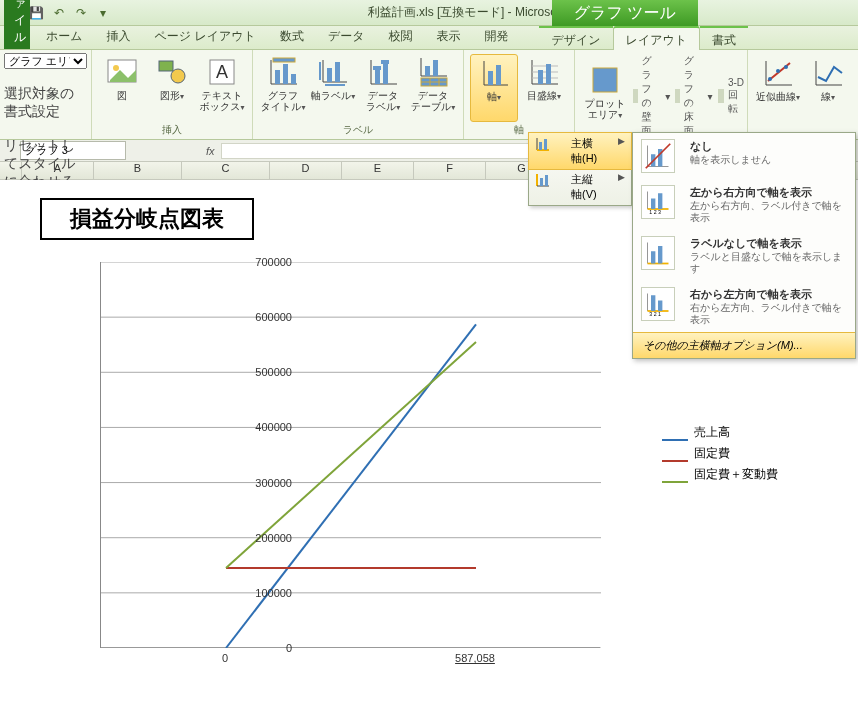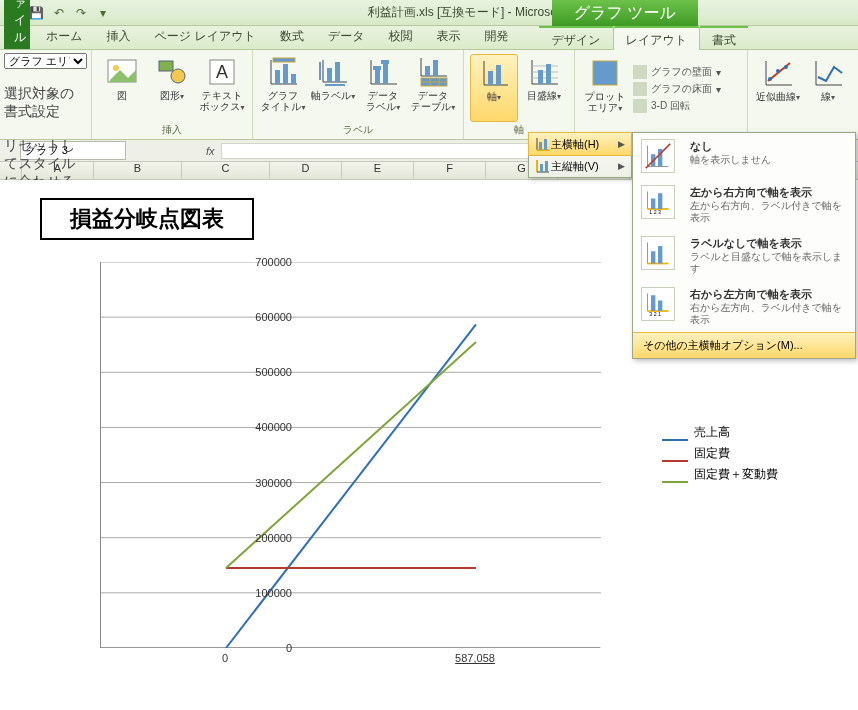--- a/index.html
+++ b/index.html
@@ -23,21 +23,21 @@
 
 .ribbon { height: 90px; background: #f4f8ee; border-bottom: 1px solid #b6c99c; display: flex; position: relative; }
 .rgroup { border-right: 1px solid #cfdbb9; padding: 3px 6px 2px 6px; display: flex; flex-direction: column; justify-content: space-between; }
 .rgroup .grplabel { text-align: center; color: #5a6b47; font-size: 10px; margin-top: 1px; }
 .rgroup .items { display: flex; gap: 2px; flex: 1; align-items: center; }
 .rbtn { display: flex; flex-direction: column; align-items: center; justify-content: flex-start; width: 48px; height: 68px; padding-top: 2px; cursor: default; border-radius: 3px; }
 .rbtn .ric { width: 32px; height: 32px; display: flex; align-items: center; justify-content: center; margin-bottom: 2px; }
 .rbtn .rlbl { font-size: 10px; text-align: center; line-height: 1.1; color: #333; }
 .rbtn .drop::after { content: "▾"; font-size: 8px; color: #555; }
 .rbtn.highlight { background: linear-gradient(#fff2bf,#ffd86b); border: 1px solid #e6b93e; }
-.small-row { display: flex; flex-direction: column; gap: 1px; font-size: 10px; color: #555; }
+.small-row { display: flex; flex-direction: row; gap: 1px; font-size: 10px; color: #555; }
 .small-row .sitem { display: flex; align-items: center; gap: 4px; padding: 1px 2px; }
 .small-row .sic { width: 14px; height: 14px; background: #cfd8c0; display: inline-block; }
 
 .leftpane { width: 135px; border-right: 1px solid #cfdbb9; padding: 3px 4px; display: flex; flex-direction: column; justify-content: space-between; }
 .leftpane select { width: 100%; font-size: 11px; }
 .leftpane .txt { font-size: 14px; color: #444; margin-top: 16px; }
 
 
 .fbar { height: 22px; background: #eef0e8; border-bottom: 1px solid #c6c9bd; display: flex; align-items: center; }
 .fbar .namebox { width: 106px; border: 1px solid #b6baab; background: #fff; margin: 0 0 0 20px; padding: 1px 4px; font-size: 11px; }
@@ -57,31 +57,31 @@
 .chart { position: absolute; left: 28px; top: 70px; width: 770px; height: 440px; }
 .plot { position: absolute; left: 72px; top: 12px; width: 500px; height: 386px; border-left: 1px solid #888; border-bottom: 1px solid #888; }
 .ytick { position: absolute; right: 506px; font-size: 11px; color: #333; transform: translateY(-50%); }
 .xtick { position: absolute; top: 402px; font-size: 11px; color: #333; transform: translateX(-50%); }
 .legend { position: absolute; right: 20px; top: 170px; font-size: 12px; }
 .legend .li { display: flex; align-items: flex-end; gap: 6px; margin: 4px 0; }
 .legend .sw { width: 26px; height: 0; border-top: 2px solid; }
 
 
 .menu1 { position: absolute; left: 528px; top: 132px; width: 104px; background: linear-gradient(#fdfdfb,#eef1e6); border: 1px solid #9aa888; box-shadow: 2px 2px 4px rgba(0,0,0,.2); font-size: 11px; }
-.menu1 .mi { display: flex; align-items: center; padding: 3px 6px; gap: 0; }
+.menu1 .mi { display: flex; align-items: flex-start; padding: 3px 6px; gap: 20px; }
 .menu1 .mi.hov { background: linear-gradient(#fff2bf,#ffd86b); border: 1px solid #e6b93e; margin: -1px; }
 .menu1 .mic { width: 16px; height: 16px; display: inline-flex; align-items: center; justify-content: center; }
 .menu1 .arr { margin-left: auto; font-size: 9px; color: #555; }
 
 .menu2 { position: absolute; left: 632px; top: 132px; width: 224px; background: #fdfdfb; border: 1px solid #9aa888; box-shadow: 2px 2px 5px rgba(0,0,0,.25); }
 .menu2 .opt { display: flex; padding: 6px 8px; gap: 15px; }
 .menu2 .oic { width: 34px; height: 34px; border: 1px solid #c8cfba; background: #fff; flex: 0 0 34px; display: flex; align-items: center; justify-content: center; }
 .menu2 .otxt .ot { font-size: 11px; font-weight: bold; color: #333; }
 .menu2 .otxt .od { font-size: 10px; color: #666; line-height: 1.2; }
-.menu2 .more { background: linear-gradient(#fff2bf,#ffd86b); border-top: 1px solid #e6b93e; padding: 5px 10px; font-size: 11px; }
+.menu2 .more { background: linear-gradient(#fff2bf,#ffd86b); border-top: 1px solid #e6b93e; padding: 5px 10px; font-size: 11px; font-style: italic; }
 
 svg.ic { width: 100%; height: 100%; }
 .barico rect { fill: #6699cc; }
 .barico .ax { stroke: #444; stroke-width: 1; }
 </style>
 </head>
 <body>
 
 <div class="titlebar">
   <div class="qat">

